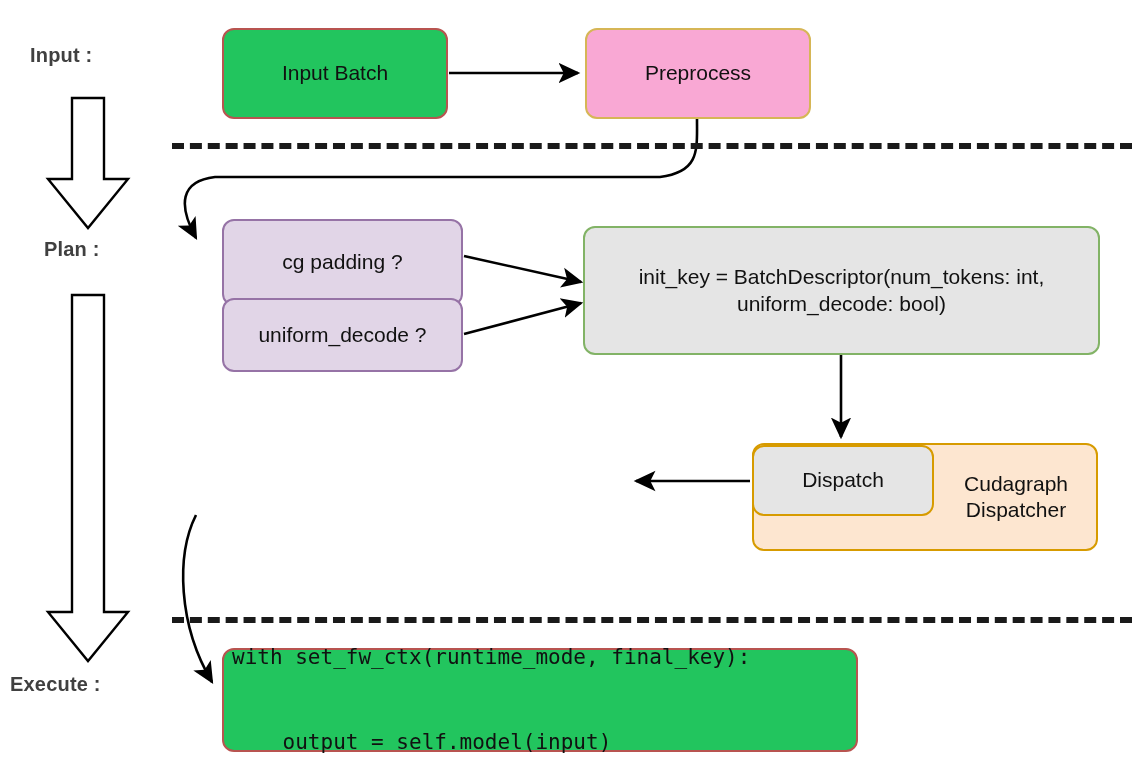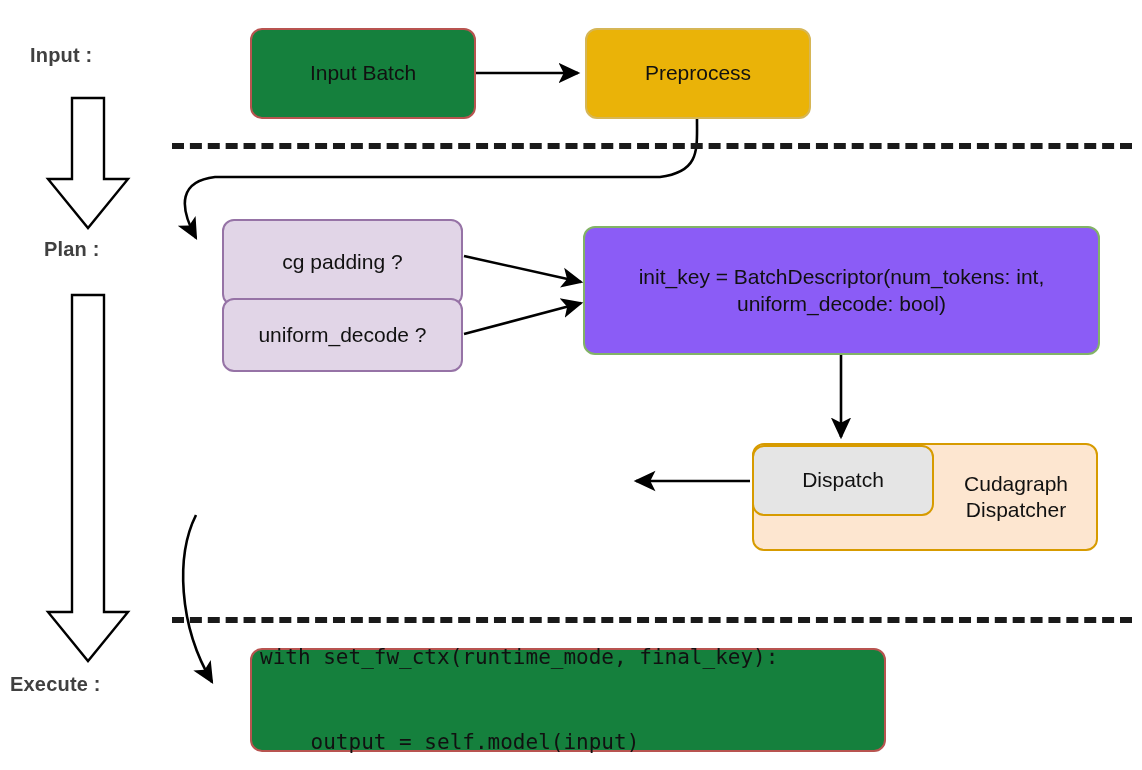--- a/index.html
+++ b/index.html
@@ -42,35 +42,34 @@
     text-align: center;
     border-radius: 12px;
     border-width: 2px;
     border-style: solid;
     font-size: 21px;
     color: #111111;
     line-height: 1.25;
     padding: 4px 8px;
   }
   .node-pink {
-    background: #15803d;
+    background: #22c55e;
     border-color: #b85450;
-    margin-left: 28px;
   }
   .node-yellow {
-    background: #eab308;
+    background: #f9a8d4;
     border-color: #d6b656;
     align-items: center;
   }
   .node-purple {
     background: #e1d5e7;
     border-color: #9673a6;
   }
   .node-green {
-    background: #8b5cf6;
+    background: #e5e5e5;
     border-color: #82b366;
   }
   .node-blue {
     background: #cfe2f3;
     border-color: #6c8ebf;
   }
   .node-orange-outer {
     background: #fde6d0;
     border-color: #d79b00;
     align-items: center;

